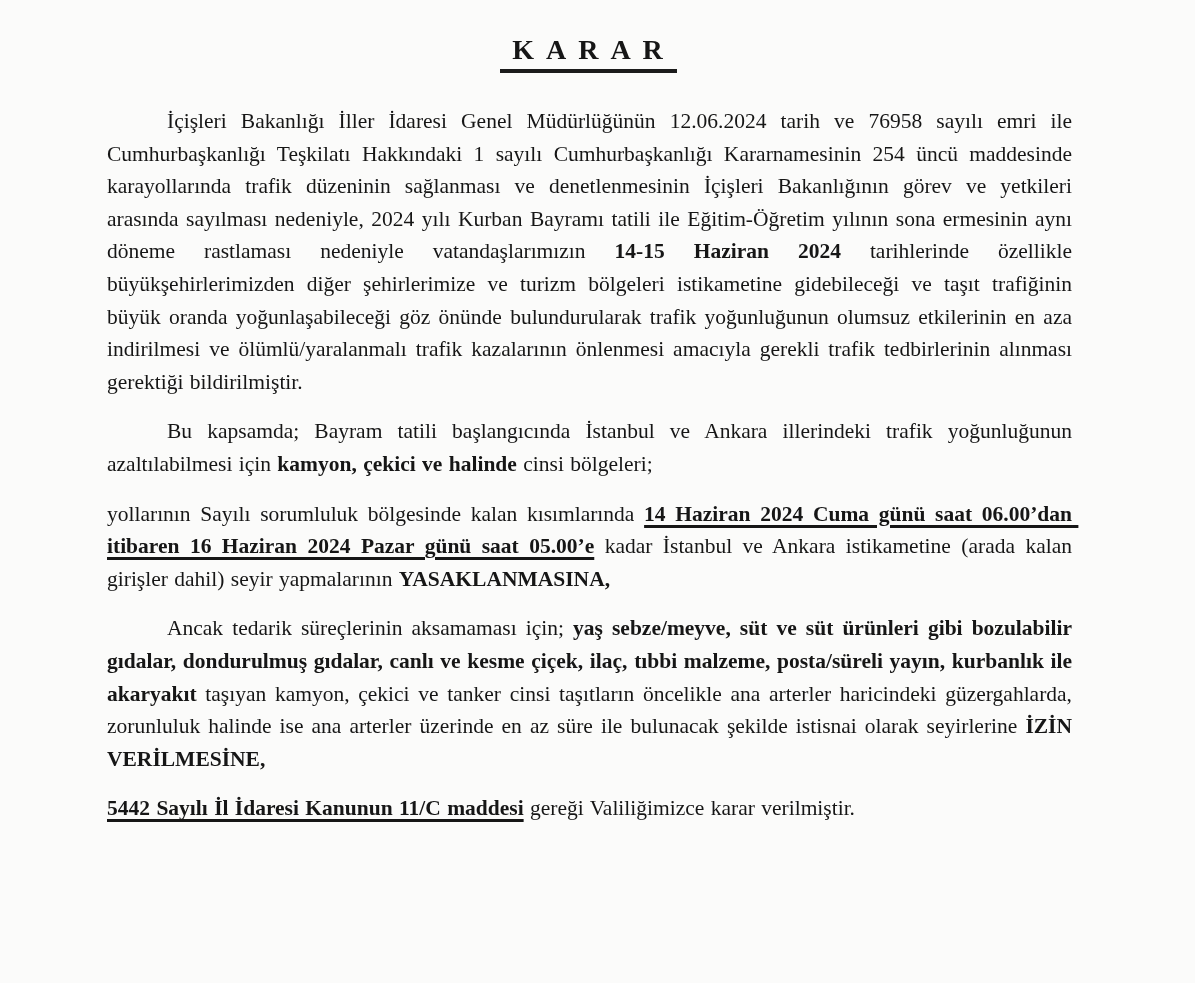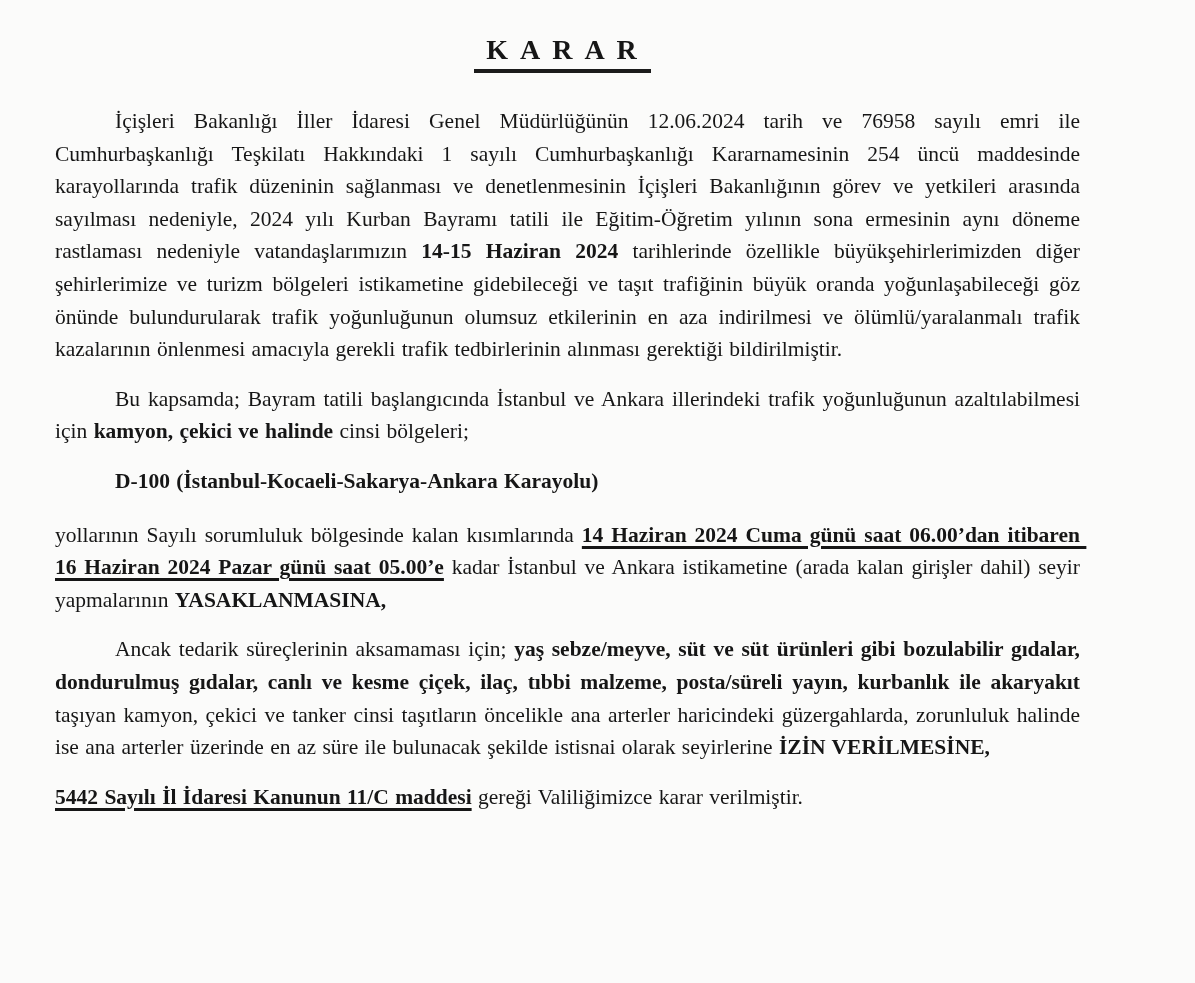--- a/index.html
+++ b/index.html
@@ -9,41 +9,41 @@
   body {
     width: 1195px;
     height: 983px;
     background: #fbfbfa;
     overflow: hidden;
   }
   .page {
     box-sizing: border-box;
     width: 1195px;
     height: 983px;
-    padding: 24px 115px 16px 55px;
+    padding: 24px 115px 16px 107px;
     font-family: "Liberation Serif", "DejaVu Serif", serif;
     color: #161616;
   }
   .title {
     text-align: center;
     margin: 10px 10px 32px 0;
     font-size: 28px;
     font-weight: 700;
   }
   .title .title-text {
     display: inline-block;
     letter-spacing: 12px;
     padding: 0 2px 3px 12px;
     border-bottom: 4px solid #1b1b1b;
   }
   .para {
     font-size: 21.5px;
     line-height: 32.6px;
     text-align: justify;
-    margin: 0 0 17px 0;
+    margin: 0 8px 17px 0;
     word-spacing: 1px;
   }
   .para.indent { text-indent: 60px; }
   .para.road {
     font-weight: 700;
     padding-left: 60px;
     text-align: left;
     margin: 0 0 21px 0;
   }
   .seg { white-space: pre-wrap; }
@@ -55,18 +55,17 @@
   }
 </style>
 </head>
 <body>
 
 <div class="page">
   <h1 class="title"><span class="title-text">KARAR</span></h1>
   <div>
       <p class="para indent"><span class="seg">İçişleri Bakanlığı İller İdaresi Genel Müdürlüğünün 12.06.2024 tarih ve 76958 sayılı emri ile Cumhurbaşkanlığı Teşkilatı Hakkındaki 1 sayılı Cumhurbaşkanlığı Kararnamesinin 254 üncü maddesinde karayollarında trafik düzeninin sağlanması ve denetlenmesinin İçişleri Bakanlığının görev ve yetkileri arasında sayılması nedeniyle, 2024 yılı Kurban Bayramı tatili ile Eğitim-Öğretim yılının sona ermesinin aynı döneme rastlaması nedeniyle vatandaşlarımızın </span><span class="seg b">14-15 Haziran 2024</span><span class="seg"> tarihlerinde özellikle büyükşehirlerimizden diğer şehirlerimize ve turizm bölgeleri istikametine gidebileceği ve taşıt trafiğinin büyük oranda yoğunlaşabileceği göz önünde bulundurularak trafik yoğunluğunun olumsuz etkilerinin en aza indirilmesi ve ölümlü/yaralanmalı trafik kazalarının önlenmesi amacıyla gerekli trafik tedbirlerinin alınması gerektiği bildirilmiştir.</span></p>
       <p class="para indent"><span class="seg">Bu kapsamda; Bayram tatili başlangıcında İstanbul ve Ankara illerindeki trafik yoğunluğunun azaltılabilmesi için </span><span class="seg b">kamyon, çekici ve halinde</span><span class="seg"> cinsi bölgeleri;</span></p>
-      <p class="para road"><span class="seg b">D-100 (İstanbul-Kocaeli-Sakarya-Ankara Karayolu)</span></p>
       <p class="para"><span class="seg">yollarının Sayılı sorumluluk bölgesinde kalan kısımlarında </span><span class="seg b u">14 Haziran 2024 Cuma günü saat 06.00’dan itibaren 16 Haziran 2024 Pazar günü saat 05.00’e</span><span class="seg"> kadar İstanbul ve Ankara istikametine (arada kalan girişler dahil) seyir yapmalarının </span><span class="seg b">YASAKLANMASINA,</span></p>
       <p class="para indent"><span class="seg">Ancak tedarik süreçlerinin aksamaması için; </span><span class="seg b">yaş sebze/meyve, süt ve süt ürünleri gibi bozulabilir gıdalar, dondurulmuş gıdalar, canlı ve kesme çiçek, ilaç, tıbbi malzeme, posta/süreli yayın, kurbanlık ile akaryakıt</span><span class="seg"> taşıyan kamyon, çekici ve tanker cinsi taşıtların öncelikle ana arterler haricindeki güzergahlarda, zorunluluk halinde ise ana arterler üzerinde en az süre ile bulunacak şekilde istisnai olarak seyirlerine </span><span class="seg b">İZİN VERİLMESİNE,</span></p>
       <p class="para"><span class="seg b u">5442 Sayılı İl İdaresi Kanunun 11/C maddesi</span><span class="seg"> gereği Valiliğimizce karar verilmiştir.</span></p>
     </div>
 </div>
 
 </body></html>

